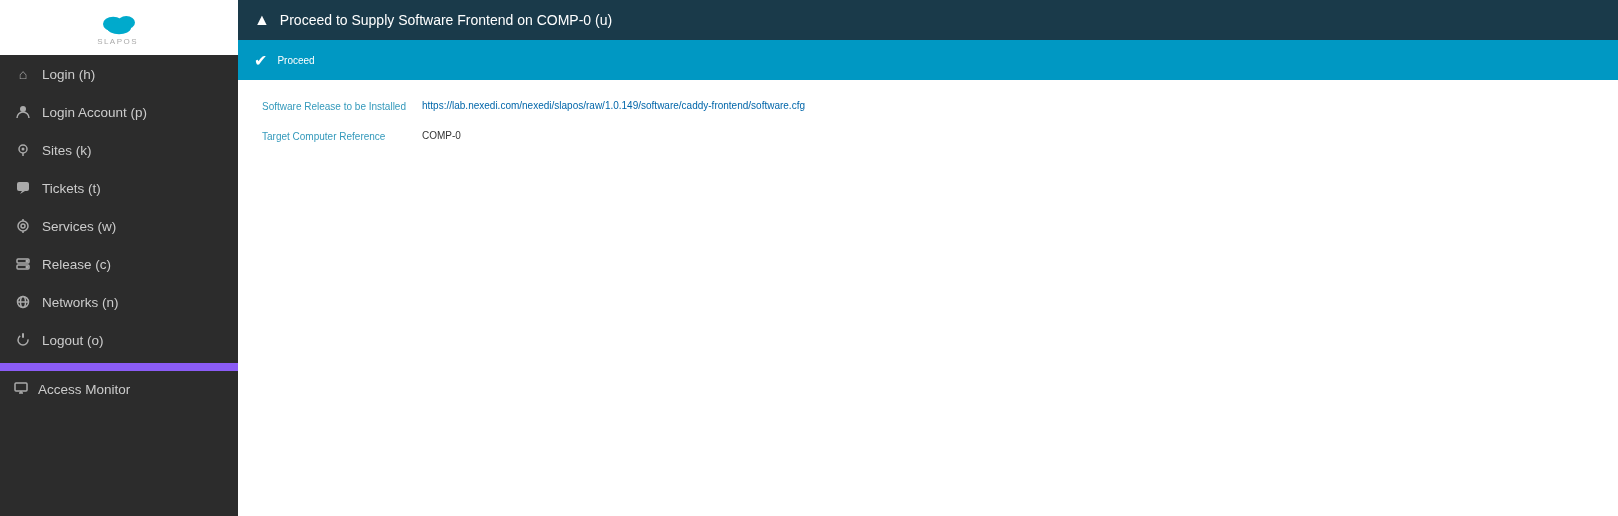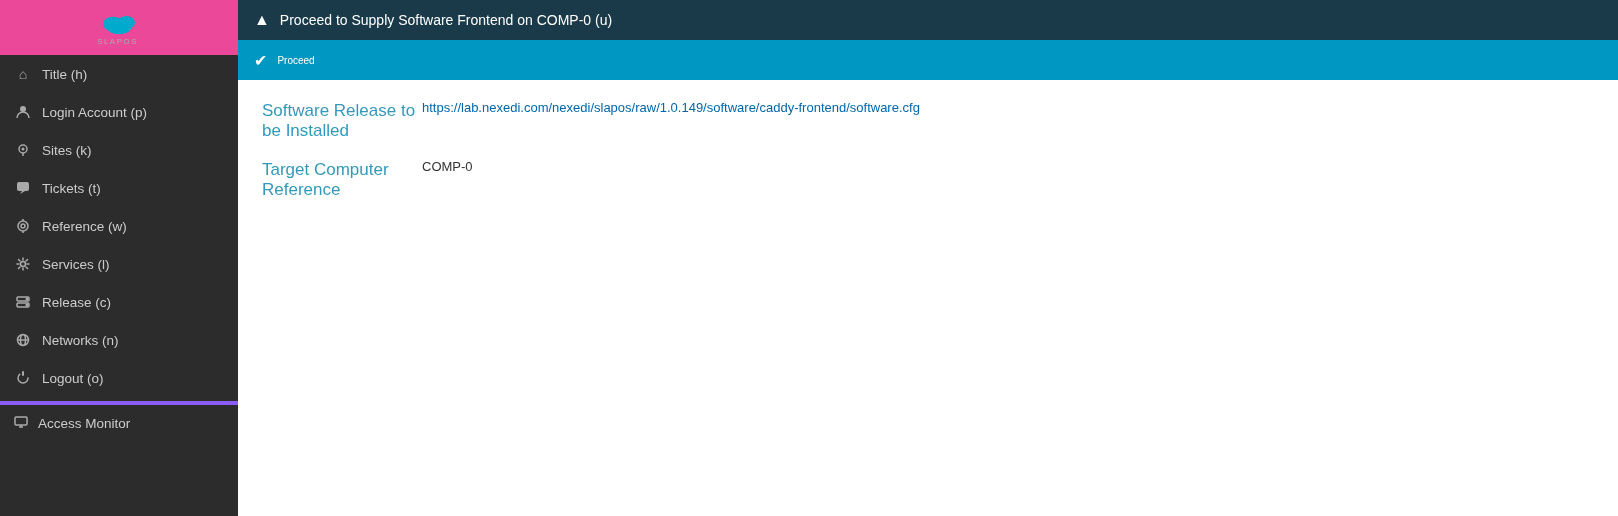--- a/index.html
+++ b/index.html
@@ -12,21 +12,21 @@
       background: #2c2c2c;
       display: flex;
       flex-direction: column;
       height: 100%;
     }
     .sidebar-logo {
       display: flex;
       align-items: center;
       justify-content: center;
       padding: 10px 0;
-      background: #ec4899;
+      background: #ffffff;
       height: 55px;
     }
     .logo-svg {
       width: 60px;
       height: 40px;
     }
     .sidebar-nav {
       flex: 1;
       display: flex;
       flex-direction: column;
@@ -52,21 +52,21 @@
       flex-shrink: 0;
     }
     .access-monitor-item {
       display: flex;
       align-items: center;
       padding: 10px 14px;
       color: #ccc;
       font-size: 13.5px;
       cursor: pointer;
       gap: 10px;
-      border-top: 4px solid #8b5cf6;
+      border-top: 8px solid #8b5cf6;
       margin-top: 4px;
     }
 
     
     .main {
       flex: 1;
       display: flex;
       flex-direction: column;
       height: 100%;
       overflow: hidden;
@@ -119,26 +119,26 @@
     }
     .field-row {
       display: flex;
       margin-bottom: 18px;
       align-items: flex-start;
     }
     .field-label {
       width: 160px;
       min-width: 160px;
       color: #3399bb;
-      font-size: 17px;
+      font-size: 10px;
       padding-top: 1px;
     }
     .field-value {
       color: #333;
-      font-size: 13px;
+      font-size: 10px;
       flex: 1;
     }
     .field-value a {
       color: #0066aa;
       text-decoration: none;
     }
   </style>
 </head>
 <body>
 
@@ -152,21 +152,21 @@
         <ellipse cx="40" cy="28" rx="16" ry="8"></ellipse>
         <rect x="24" y="25" width="32" height="6" rx="3"></rect>
       </g>
       <text x="10" y="50" fill="#aaa" font-size="11" font-family="Arial" letter-spacing="2">SLAPOS</text>
     </svg>
   </div>
 
   <div class="sidebar-nav">
     <div class="nav-item">
       <span class="nav-icon">⌂</span>
-      <span>Title (h)</span>
+      <span>Login (h)</span>
     </div>
     <div class="nav-item">
       <span class="nav-icon">
         <svg width="14" height="14" viewBox="0 0 14 14" fill="#aaa">
             <circle cx="7" cy="4" r="3"></circle>
             <path d="M1 13c0-3.3 2.7-6 6-6s6 2.7 6 6" fill="none" stroke="#aaa" stroke-width="1.5"></path>
           </svg>
       </span>
       <span>Login Account (p)</span>
     </div>
@@ -191,30 +191,21 @@
     </div>
     <div class="nav-item">
       <span class="nav-icon">
         <svg width="14" height="14" viewBox="0 0 14 14" fill="none" stroke="#aaa" stroke-width="1.5">
             <circle cx="7" cy="7" r="5"></circle>
             <circle cx="7" cy="7" r="2"></circle>
             <line x1="7" y1="2" x2="7" y2="0"></line>
             <line x1="7" y1="14" x2="7" y2="12"></line>
           </svg>
       </span>
-      <span>Reference (w)</span>
-    </div>
-    <div class="nav-item">
-      <span class="nav-icon">
-        <svg width="14" height="14" viewBox="0 0 14 14" fill="none" stroke="#aaa" stroke-width="1.5">
-            <circle cx="7" cy="7" r="2.5"></circle>
-            <path d="M7 1v2M7 11v2M1 7h2M11 7h2M2.5 2.5l1.5 1.5M10 10l1.5 1.5M2.5 11.5L4 10M10 4l1.5-1.5" stroke-linecap="round"></path>
-          </svg>
-      </span>
-      <span>Services (l)</span>
+      <span>Services (w)</span>
     </div>
     <div class="nav-item">
       <span class="nav-icon">
         <svg width="14" height="14" viewBox="0 0 14 14" fill="none" stroke="#aaa" stroke-width="1.5">
             <rect x="1" y="2" width="12" height="4" rx="1"></rect>
             <rect x="1" y="8" width="12" height="4" rx="1"></rect>
             <circle cx="11" cy="4" r="0.8" fill="#aaa"></circle>
             <circle cx="11" cy="10" r="0.8" fill="#aaa"></circle>
           </svg>
       </span>

